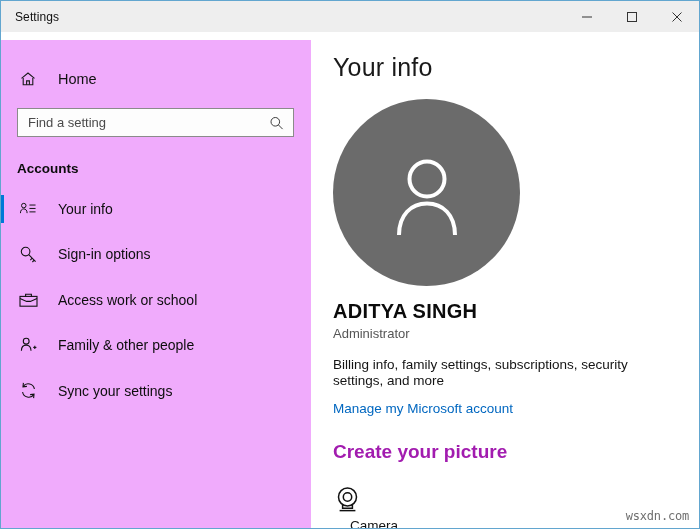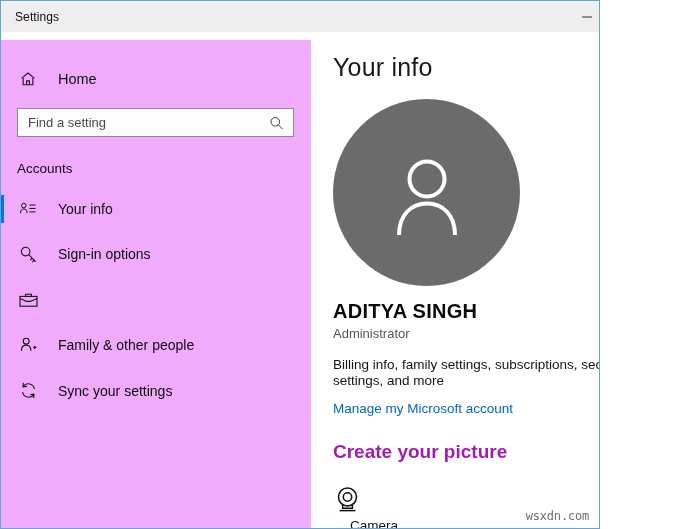--- a/index.html
+++ b/index.html
@@ -7,21 +7,21 @@
   html, body {
     width: 700px;
     height: 529px;
     overflow: hidden;
     background: #ffffff;
     font-family: "Liberation Sans", sans-serif;
   }
 
   .window {
     position: relative;
-    width: 600px;
+    width: 700px;
     height: 529px;
     background: #ffffff;
     border: 1px solid #62a6cf;
     overflow: hidden;
   }
 
   
   .titlebar {
     position: absolute;
     top: 0; left: 0;
@@ -109,21 +109,21 @@
     position: absolute;
     right: 9px;
     top: 50%;
     transform: translateY(-50%);
     display: flex;
   }
 
   .section-title {
     margin: 24px 0 0 16px;
     font-size: 13.5px;
-    font-weight: normal;
+    font-weight: bold;
     color: #0c0c0c;
   }
 
   .nav-list { margin-top: 10px; }
   .nav-item {
     position: relative;
     display: flex;
     align-items: center;
     height: 45.5px;
     padding-left: 18px;
@@ -326,20 +326,21 @@
 
       <div class="nav-item">
         <span class="accent"></span>
         <span class="nav-icon">
           <svg width="19" height="16" viewBox="0 0 19 16">
             <rect x="1" y="4.4" width="17" height="9.8" fill="none" stroke="#121212" stroke-width="1.1"></rect>
             <path d="M6.6 4.4 L6.6 2.3 L12.4 2.3 L12.4 4.4" fill="none" stroke="#121212" stroke-width="1.1"></path>
             <path d="M1 6.6 L7.6 9.4 L11.4 9.4 L18 6.6" fill="none" stroke="#121212" stroke-width="1.1"></path>
           </svg>
         </span>
+        <span class="nav-label">Access work or school</span>
       </div>
 
       <div class="nav-item">
         <span class="accent"></span>
         <span class="nav-icon">
           <svg width="19" height="18" viewBox="0 0 19 18">
             <circle cx="7.2" cy="5.2" r="2.9" fill="none" stroke="#121212" stroke-width="1.1"></circle>
             <path d="M2.4 14.8 C2.4 10.9 4.6 9.1 7.2 9.1 C9.8 9.1 12 10.9 12 14.8" fill="none" stroke="#121212" stroke-width="1.1"></path>
             <line x1="14.2" y1="11.4" x2="17.4" y2="11.4" stroke="#121212" stroke-width="1.1"></line>
             <line x1="15.8" y1="9.8" x2="15.8" y2="13" stroke="#121212" stroke-width="1.1"></line>

